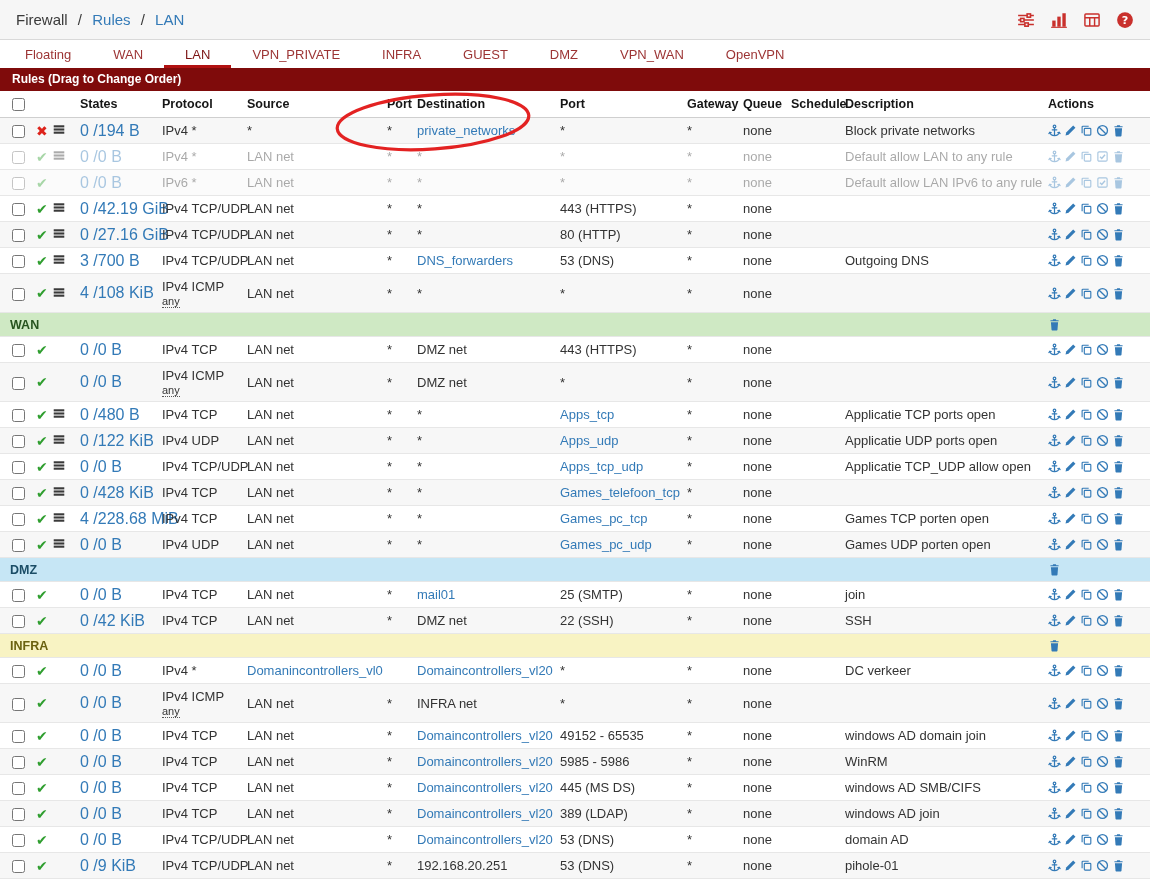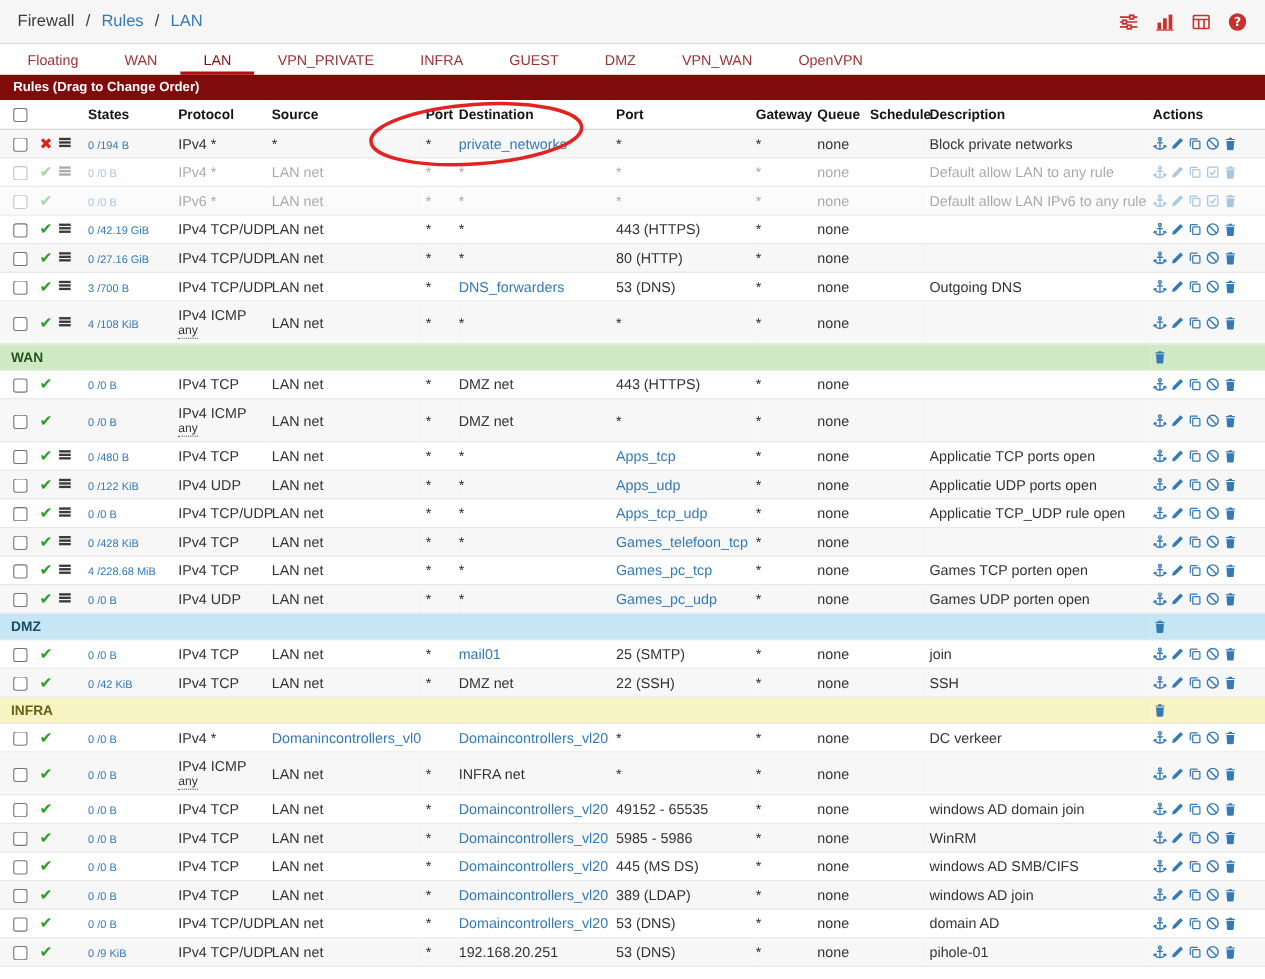--- a/index.html
+++ b/index.html
@@ -29,21 +29,21 @@
   th{ font-size:12.5px; font-weight:bold; color:#151515; text-align:left; padding:6px 2px;
       border-bottom:1px solid #cfcfcf; white-space:nowrap; background:#fff; }
   td{ padding:2px 2px; white-space:nowrap; border-bottom:1px solid #e7e7e7; vertical-align:middle; }
   tr.rrow td{ height:26px; }
   tr.tall td{ height:39px; }
   tr.stripe td{ background:#f7f7f7; }
   tr.disabled td{ opacity:.42; }
   tr.sep td{ height:24px; }
   .sep .lbl{ font-weight:bold; font-size:12.5px; padding-left:8px; }
   a.lnk{ color:#337ab7; text-decoration:none; cursor:pointer; }
-  .states-lnk{ font-size:10px; }
+  .states-lnk{ font-size:16px; }
   .mark{ font-size:14px; font-weight:bold; display:inline-block; vertical-align:middle; margin-right:4px; }
   .icn{ display:inline-block; width:13px; height:13px; vertical-align:-2px; margin-right:3px; color:#337ab7; cursor:pointer; }
   .icn svg{ width:100%; height:100%; display:block; }
   .icn.logic{ color:#3a3a3a; width:14px; height:13px; cursor:default; }
   .pnote{ font-size:11px; color:#333; width:-moz-max-content; width:max-content; line-height:12px;
           border-bottom:1px dotted #555; margin-top:1px; }
   input[type=checkbox]{ width:13px; height:13px; margin:0 0 0 10px; vertical-align:middle; cursor:pointer; }
   
   #overlay{ position:absolute; left:0; top:0; width:1150px; height:890px; pointer-events:none; z-index:9; }
 </style>
@@ -679,21 +679,21 @@
         <td>
           <div>IPv4 TCP/UDP</div>
         </td>
         <td><span>LAN net</span></td>
         <td><span>*</span></td>
         <td><span>*</span></td>
         <td><a class="lnk">Apps_tcp_udp</a></td>
         <td><span>*</span></td>
         <td><span>none</span></td>
         <td><span></span></td>
-        <td><span>Applicatie TCP_UDP rule open</span></td>
+        <td><span>Applicatie TCP_UDP allow open</span></td>
         <td><span class="icn"><svg viewBox="0 0 16 16">
               <g fill="none" stroke="currentColor" stroke-width="1.5" stroke-linecap="round">
                 <circle cx="8" cy="3.1" r="1.6"></circle>
                 <path d="M8 4.7V13.8"></path>
                 <path d="M5.2 7.2h5.6"></path>
                 <path d="M2.2 10.3c.6 2.6 3 3.9 5.8 3.9s5.2-1.3 5.8-3.9"></path>
                 <path d="M2.2 10.3l-1.1 1.4M2.2 10.3l1.7.4M13.8 10.3l1.1 1.4M13.8 10.3l-1.7.4"></path>
               </g>
             </svg></span><span class="icn"><svg viewBox="0 0 16 16">
               <path fill="currentColor" d="M11.3 1.9l2.8 2.8-8.6 8.6-3.6.8.8-3.6z"></path>

